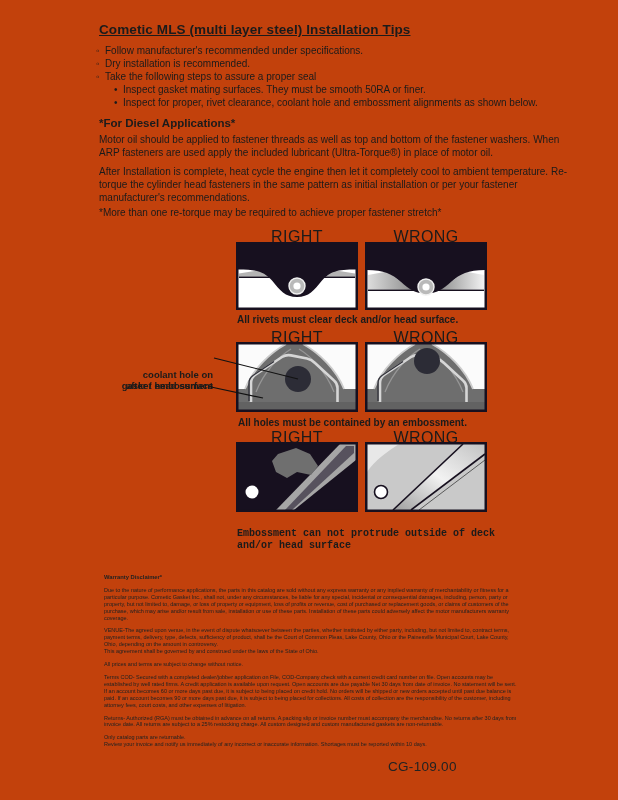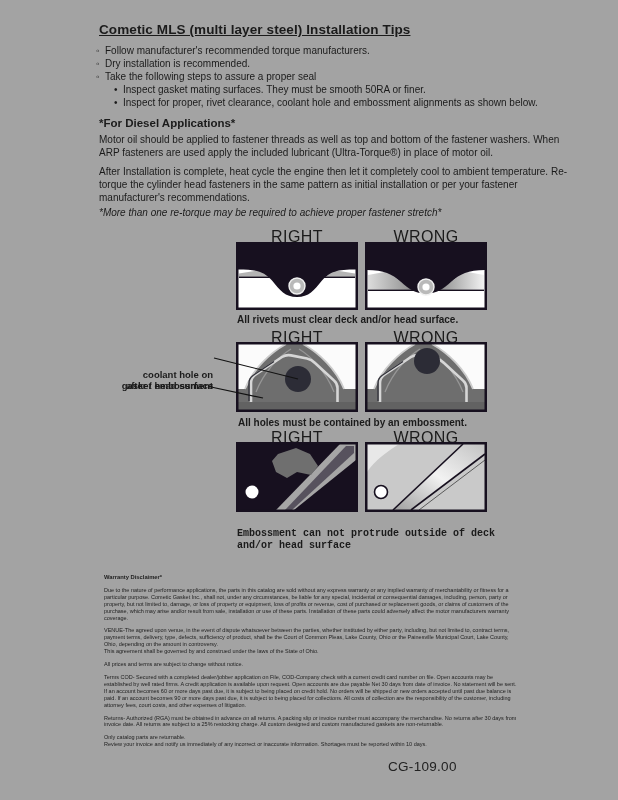--- a/index.html
+++ b/index.html
@@ -1,54 +1,54 @@
 <!DOCTYPE html>
 <html><head>
 <meta charset="utf-8">
 <style>
   html,body{margin:0;padding:0;background:#ffffff;}
   .page{
-    position:relative;width:618px;height:800px;background:#a3a3a3;overflow:hidden;
+    position:relative;width:618px;height:800px;background:#c2410c;overflow:hidden;
     font-family:"Liberation Sans",sans-serif;color:#1b1b1b;
   }
   .abs{position:absolute;}
   .title{
     left:99px;top:22px;font-size:13.5px;font-weight:bold;text-decoration:underline;
     letter-spacing:0.1px;white-space:nowrap;
   }
   .tips{left:96px;top:44px;width:480px;font-size:10px;line-height:13px;}
   .tip{position:relative;padding-left:9px;}
   .tip::before{content:"◦";position:absolute;left:0;top:0;font-size:10px;}
   .tip-sub{position:relative;margin-left:18px;padding-left:9px;}
   .tip-sub::before{content:"•";position:absolute;left:0;top:0;font-size:10px;}
   .diesel-h{left:99px;top:117px;font-size:11.5px;font-weight:bold;white-space:nowrap;}
   .para{left:99px;width:472px;font-size:10px;line-height:13px;}
   .p1{top:133px;}
   .p2{top:165px;}
-  .note{top:206px;white-space:nowrap;font-style:italic;}
+  .note{top:206px;white-space:nowrap;}
   .dlabel{font-size:16px;letter-spacing:0.4px;text-align:center;width:122px;white-space:nowrap;}
   .panel{display:block;width:122px;}
   .caption{font-size:10px;font-weight:bold;white-space:nowrap;}
   .callout{font-size:9.5px;font-weight:bold;line-height:11px;text-align:right;width:108px;left:105px;}
   .overlay{pointer-events:none;}
   .disc{left:104px;top:574px;width:414px;font-size:5.5px;line-height:6.9px;color:#222;}
   .disc .h{font-size:5.8px;font-weight:bold;margin:0 0 6px 0;}
   .disc p{margin:0 0 6px 0;}
   .disc p.tight{margin-bottom:0;}
   .footer{left:388px;top:759px;font-size:13.5px;letter-spacing:0.3px;color:#222;white-space:nowrap;}
 </style>
 </head>
 <body>
 
 <div class="page">
 
   <div class="abs title">Cometic MLS (multi layer steel) Installation Tips</div>
 
   <div class="abs tips">
-    <div class="tip">Follow manufacturer's recommended torque manufacturers.</div>
+    <div class="tip">Follow manufacturer's recommended under specifications.</div>
     <div class="tip">Dry installation is recommended.</div>
     <div class="tip">Take the following steps to assure a proper seal</div>
     <div class="tip-sub">Inspect gasket mating surfaces.  They must be smooth 50RA or finer.</div>
     <div class="tip-sub">Inspect for proper, rivet clearance, coolant hole and embossment alignments as shown below.</div>
   </div>
 
   <div class="abs diesel-h">*For Diesel Applications*</div>
   <div class="abs para p2">After Installation is complete, heat cycle the engine then let it completely cool to ambient temperature. Re-torque the cylinder head fasteners in the same pattern as initial installation or per your fastener manufacturer's recommendations.</div>
   <div class="abs para p1">Motor oil should be applied to fastener threads as well as top and bottom of the fastener washers. When ARP fasteners are used apply the included lubricant (Ultra-Torque®) in place of motor oil.</div>
   <div class="abs para note">*More than one re-torque may be required to achieve proper fastener stretch*</div>

